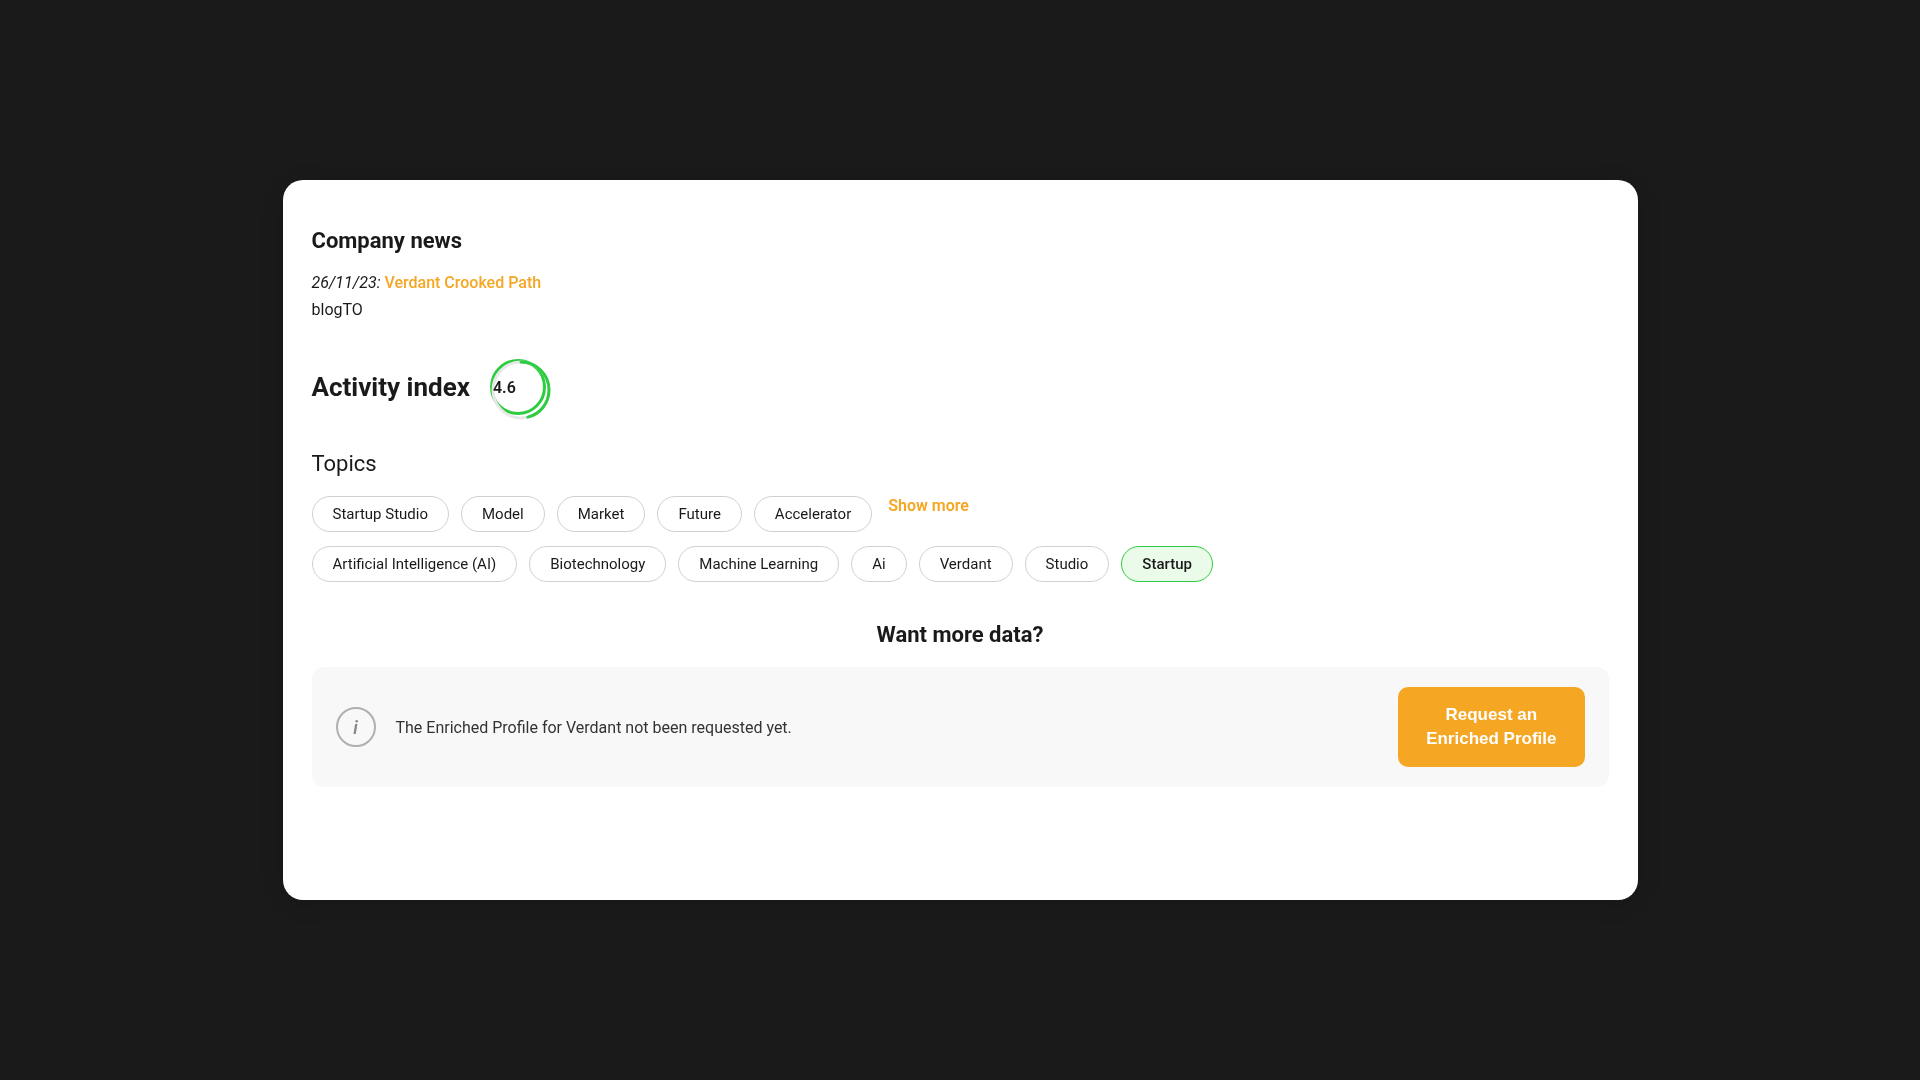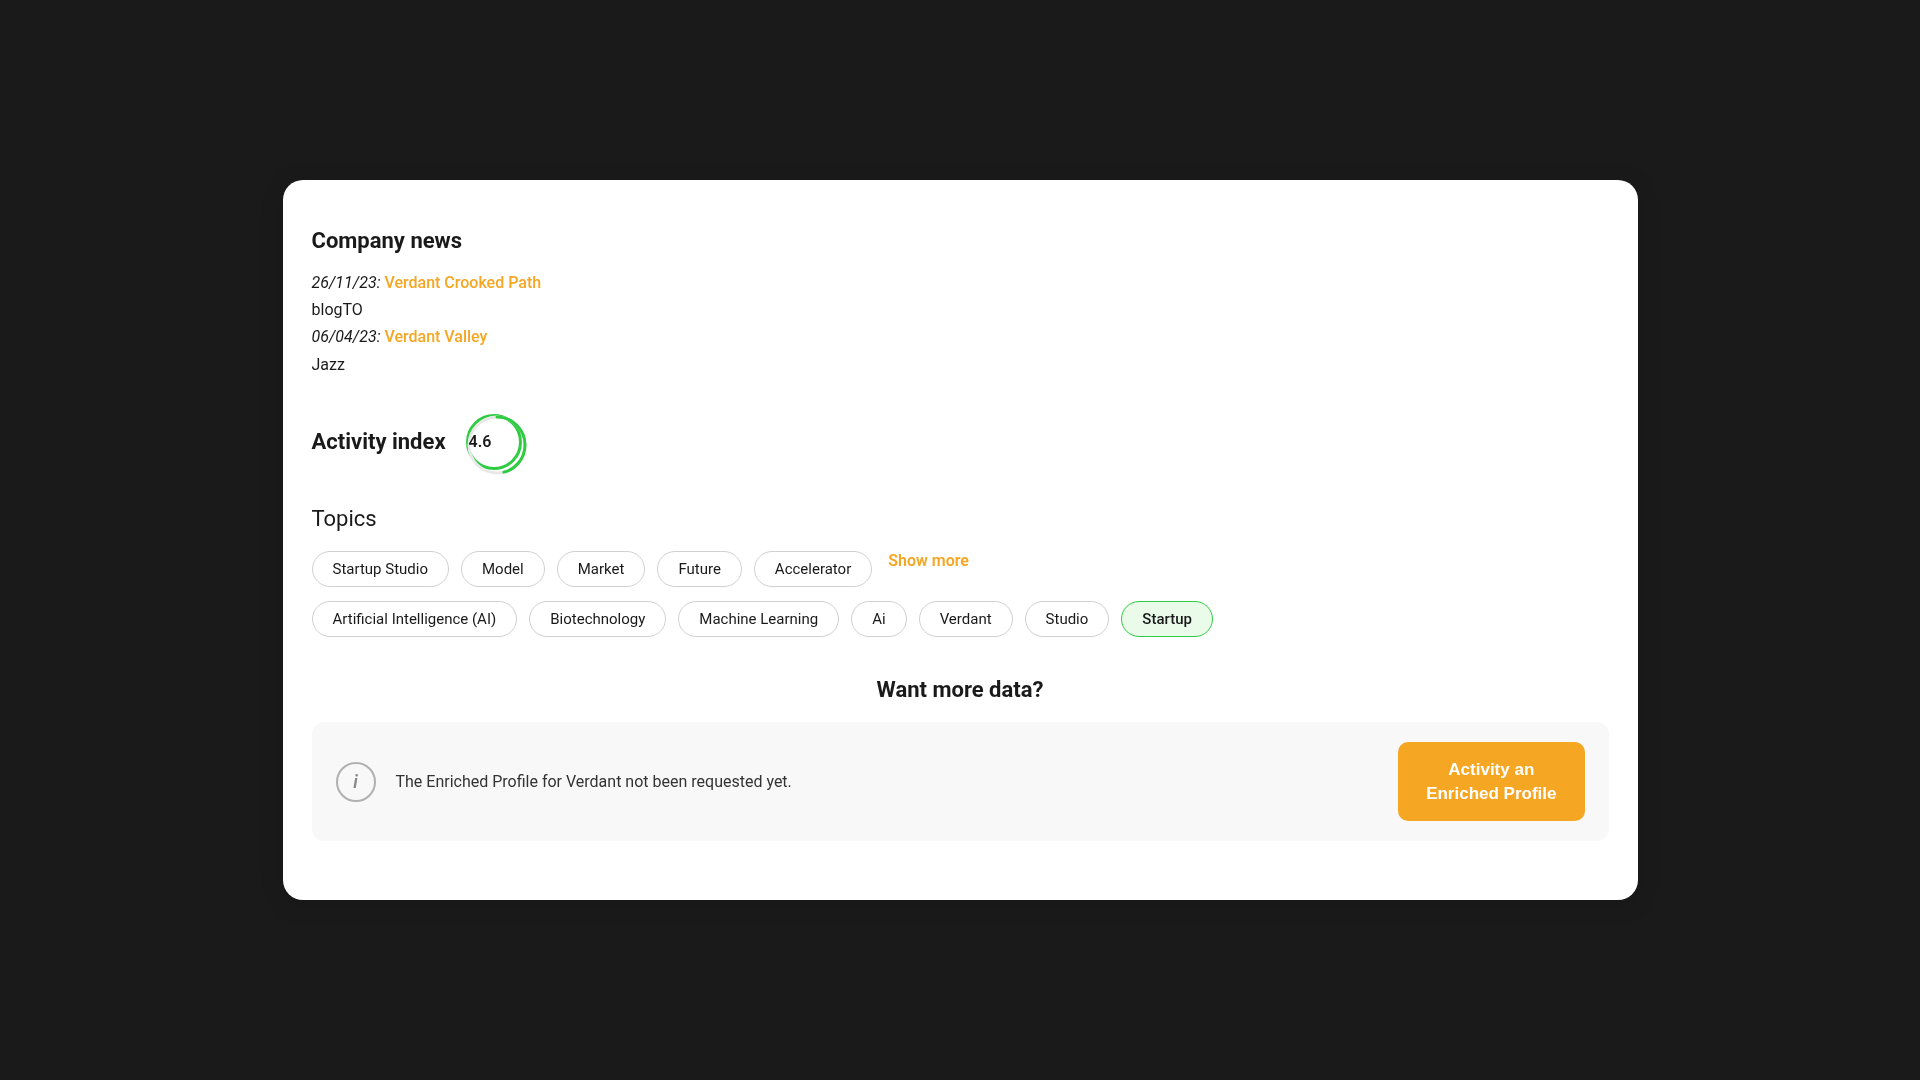--- a/index.html
+++ b/index.html
@@ -61,21 +61,21 @@
     }
 
     .activity-section {
       margin-bottom: 36px;
       display: flex;
       align-items: center;
       gap: 20px;
     }
 
     .activity-label {
-      font-size: 22px;
+      font-size: 26px;
       font-weight: 700;
       color: #1a1a1a;
     }
 
     .activity-circle {
       width: 56px;
       height: 56px;
       border-radius: 50%;
       border: 3px solid #2ecc40;
       display: flex;
@@ -207,25 +207,20 @@
 
 <div class="card">
 
   <div class="news-section">
     <div class="section-title">Company news</div>
 
     <div class="news-item">
       <span class="date">26/11/23:</span>
       <span class="news-link">Verdant Crooked Path</span>
       <span class="source">blogTO</span>
-    </div>
-    <div class="news-item">
-      <span class="date">06/04/23:</span>
-      <span class="news-link">Verdant Valley</span>
-      <span class="source">Jazz</span>
     </div>
   </div>
 
   <div class="activity-section">
     <span class="activity-label">Activity index</span>
     <div class="activity-circle">
       <svg viewBox="0 0 62 62">
         <circle cx="31" cy="31" r="28" fill="none" stroke="#e8e8e8" stroke-width="3"></circle>
         <circle cx="31" cy="31" r="28" fill="none" stroke="#2ecc40" stroke-width="3" stroke-dasharray="175.9" stroke-dashoffset="95" stroke-linecap="round"></circle>
       </svg>
@@ -256,19 +251,19 @@
     </div>
   </div>
 
   <div class="want-more-section">
     <div class="want-more-title">Want more data?</div>
 
     <div class="enriched-profile-row">
       <div class="info-icon">i</div>
       <span class="enriched-text">The Enriched Profile for Verdant not been requested yet.</span>
       <button class="request-button">
-        <span>Activity an</span><br>
+        <span>Request an</span><br>
         <span>Enriched Profile</span>
       </button>
     </div>
   </div>
 
 </div>
 
 </body></html>

